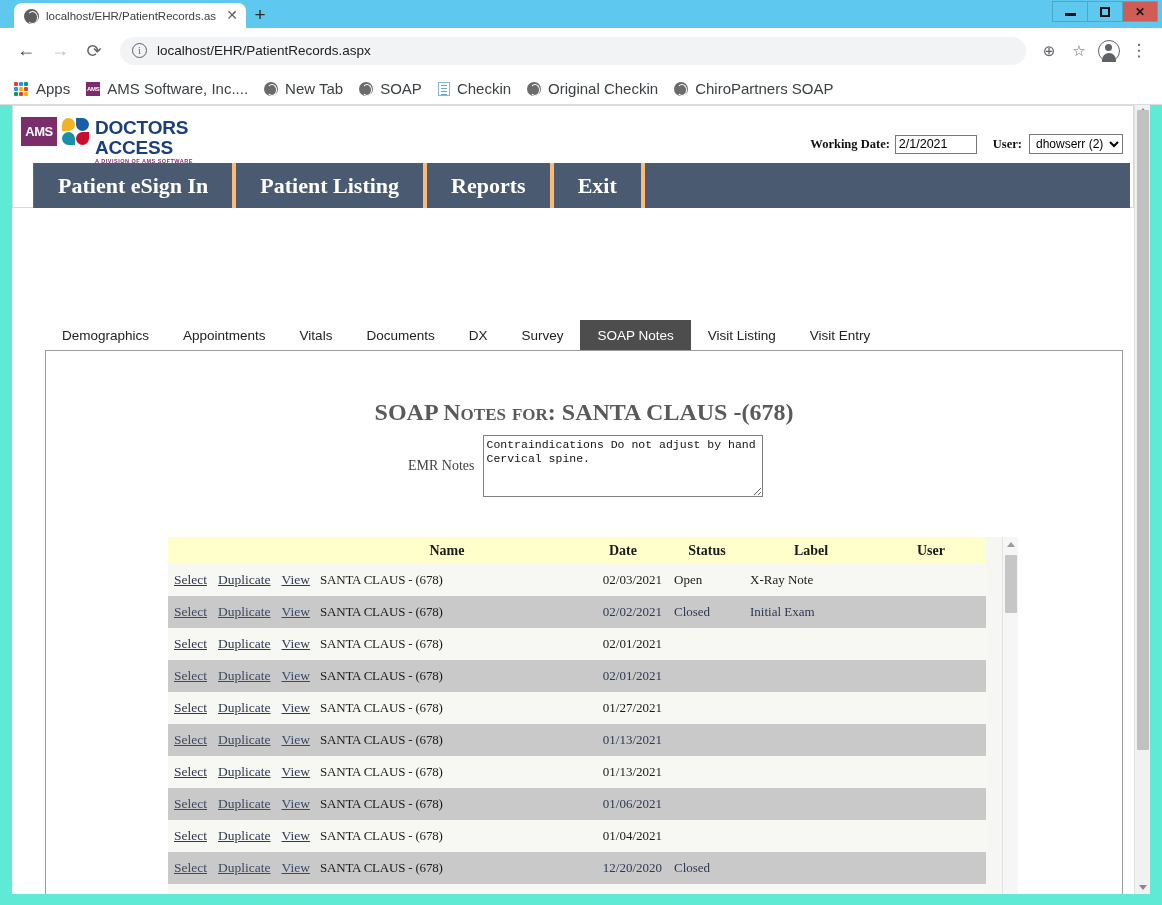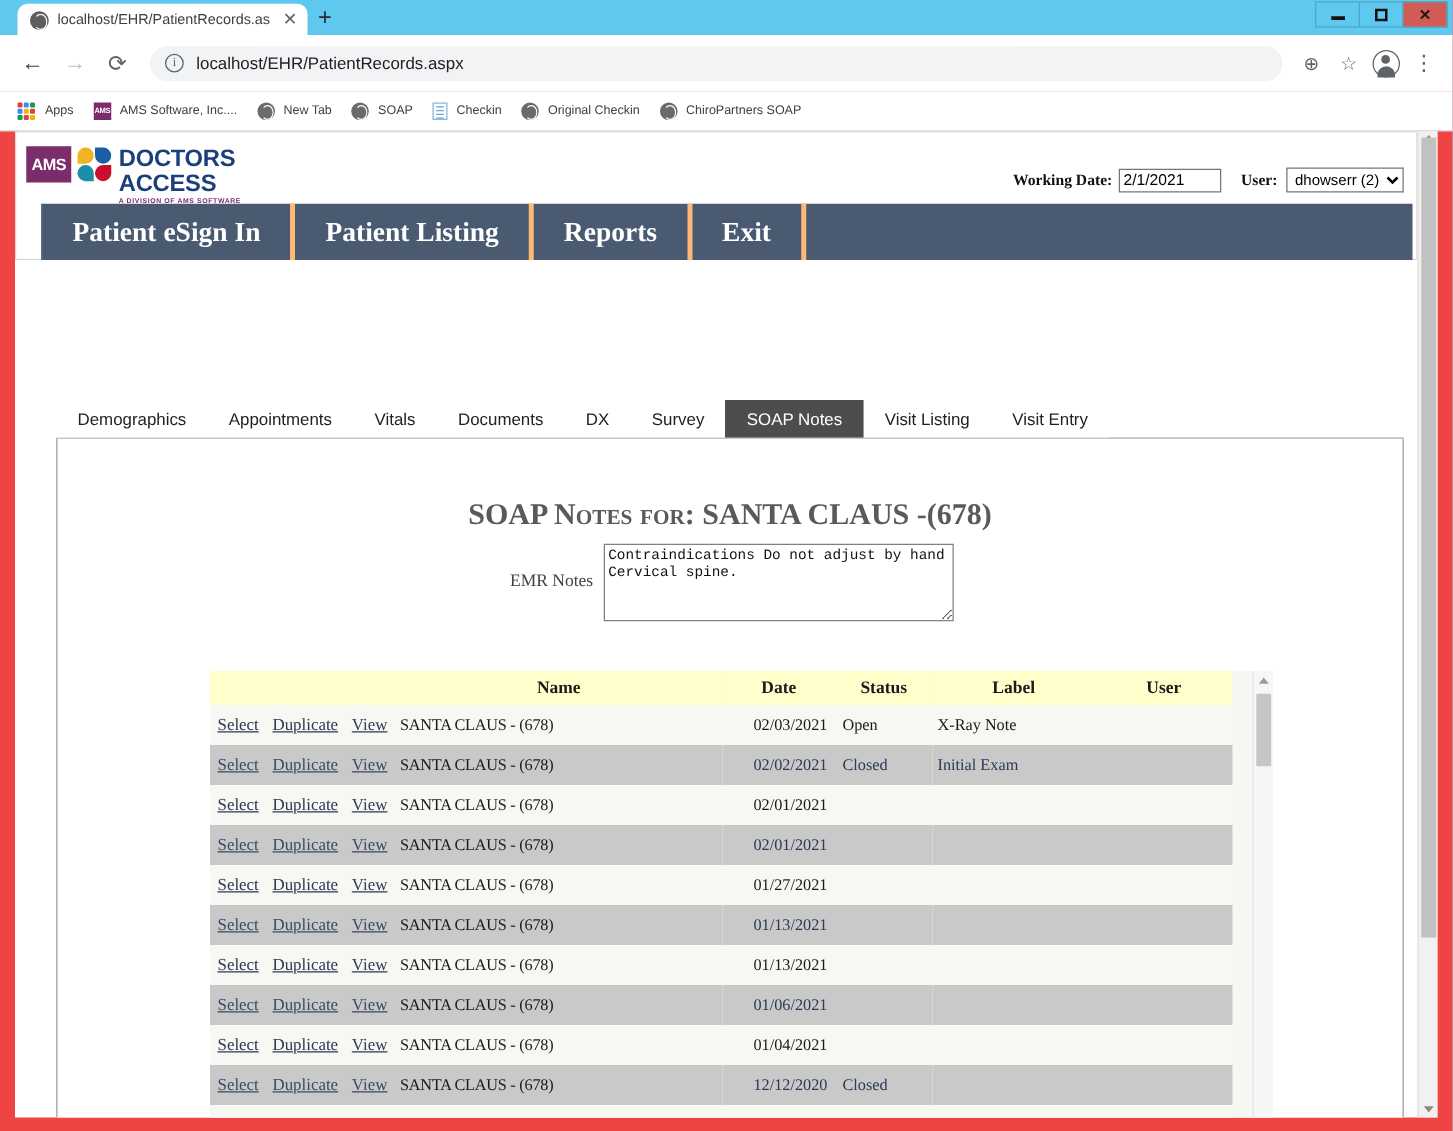--- a/index.html
+++ b/index.html
@@ -7,21 +7,21 @@
     width: 1162px; height: 905px;
     overflow: hidden;
     font-family: "Liberation Sans", sans-serif;
     background: #5fc8ee;
   }
 
   
   .os-window {
     position: absolute; left: 0; top: 0;
     width: 1162px; height: 905px;
-    background: #ef4444;
+    background: #5eead4;
   }
 
   
   .titlebar {
     position: absolute; left: 0; top: 0; width: 1162px; height: 28px;
     background: #5fc8ee;
   }
   .tab-strip { position: absolute; left: 14px; top: 0; height: 28px; }
   .browser-tab {
     position: absolute; left: 0; top: 3px;
@@ -128,21 +128,21 @@
   .bookmarks {
     position: absolute; left: 0; top: 73px; width: 1162px; height: 32px;
     background: #ffffff; border-bottom: 1px solid #dadce0;
     display: flex; align-items: center; padding-left: 14px;
   }
   .bm {
     display: flex; align-items: center; height: 24px;
     margin-right: 16px; cursor: pointer;
   }
   .bm-label {
-    font-size: 10px; color: #3c4043; white-space: nowrap;
+    font-size: 15px; color: #3c4043; white-space: nowrap;
     font-family: "Liberation Sans", sans-serif;
   }
   .apps-grid {
     width: 14px; height: 14px; margin-right: 8px;
     display: grid; grid-template-columns: repeat(3,4px);
     grid-template-rows: repeat(3,4px); gap: 1px;
   }
   .apps-grid i { display:block; width:4px; height:4px; border-radius:1px; }
   .globe-ico {
     width: 14px; height: 14px; flex:0 0 14px; margin-right: 7px;
@@ -603,21 +603,21 @@
                 <td class="cell-actions"><a>Select</a><a>Duplicate</a><a>View</a></td>
                 <td class="cell-name">SANTA CLAUS - (678)</td>
                 <td class="cell-date">01/04/2021</td>
                 <td class="cell-status"></td>
                 <td class="cell-label"></td>
                 <td class="cell-user"></td>
               </tr>
               <tr class="r-even">
                 <td class="cell-actions"><a>Select</a><a>Duplicate</a><a>View</a></td>
                 <td class="cell-name">SANTA CLAUS - (678)</td>
-                <td class="cell-date">12/12/2020</td>
+                <td class="cell-date">12/20/2020</td>
                 <td class="cell-status">Closed</td>
                 <td class="cell-label"></td>
                 <td class="cell-user"></td>
               </tr>
               <tr class="r-odd">
                 <td class="cell-actions"><a>Select</a><a>Duplicate</a><a>View</a></td>
                 <td class="cell-name">SANTA CLAUS - (678)</td>
                 <td class="cell-date">12/07/2020</td>
                 <td class="cell-status"></td>
                 <td class="cell-label"></td>

